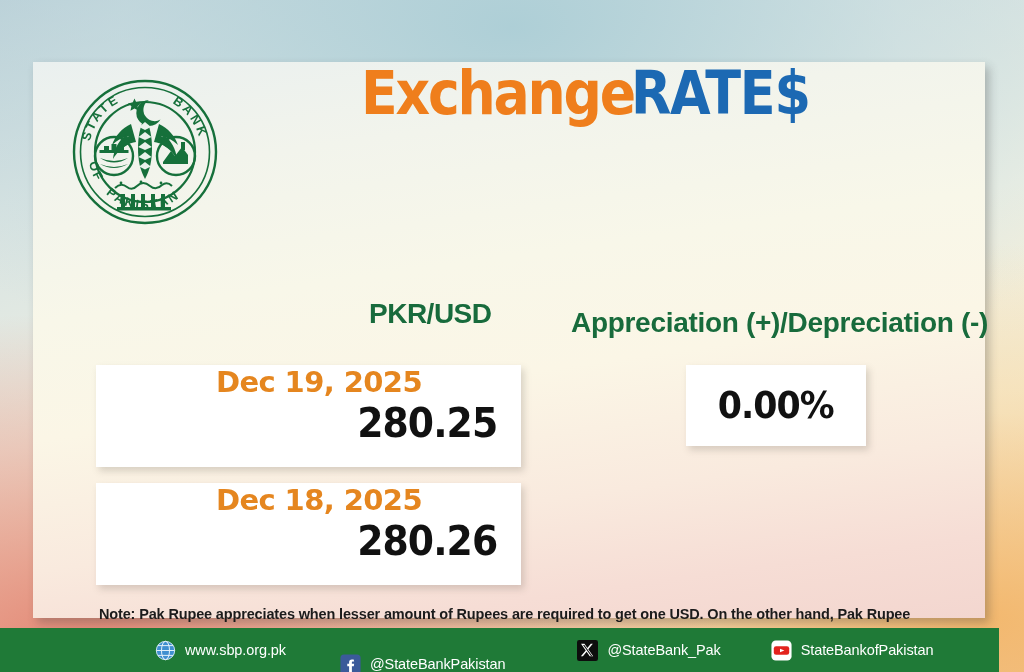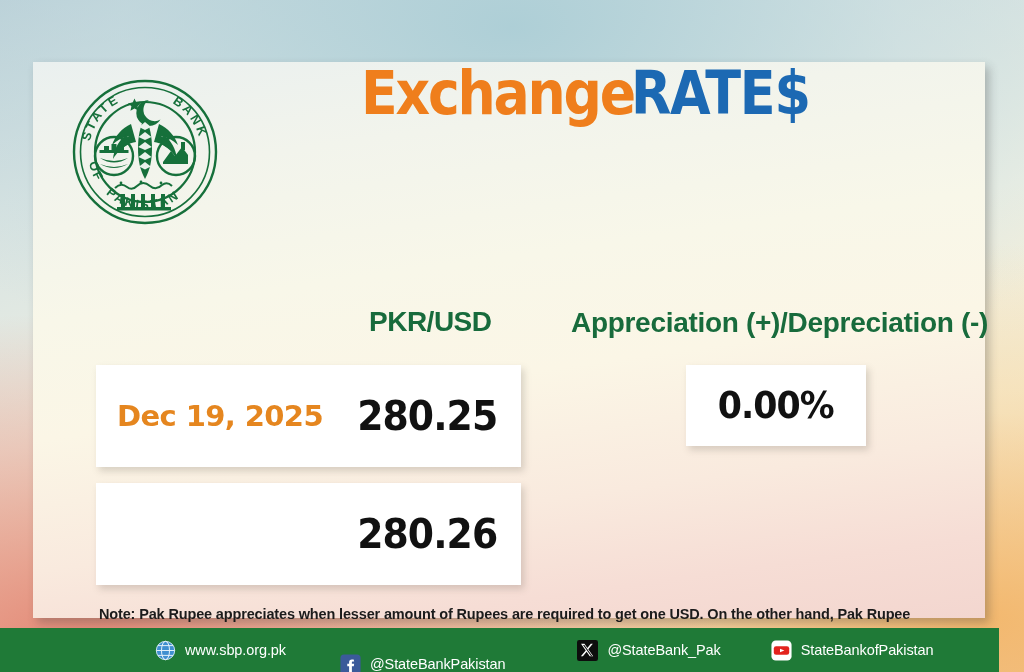--- a/index.html
+++ b/index.html
@@ -113,41 +113,42 @@
   
   .col-header {
     position: absolute;
     font-family: "Liberation Sans", sans-serif;
     font-weight: 700;
     color: #186b3c;
     white-space: nowrap;
   }
   #hdr-pkrusd {
     left: 336px;
-    top: 244px;
+    top: 236px;
     font-size: 28px;
     letter-spacing: -0.5px;
   }
   #hdr-apprdepr {
     left: 538px;
     top: 245px;
     font-size: 28px;
     letter-spacing: -0.3px;
   }
 
   
   .rate-card {
     position: absolute;
     left: 63px;
     width: 425px;
     height: 102px;
     background: #ffffff;
     box-shadow: 3px 4px 7px rgba(90,80,75,0.22);
     display: flex;
     align-items: center;
+    flex-direction: column;
   }
   #card-row-0 { top: 303px; }
   #card-row-1 { top: 421px; }
 
   .rate-date {
     font-family: "DejaVu Sans", sans-serif;
     font-size: 29px;
     font-weight: 700;
     color: #e5861f;
     letter-spacing: -0.6px;
@@ -343,20 +344,21 @@
 
     <div class="col-header" id="hdr-pkrusd">PKR/USD</div>
     <div class="col-header" id="hdr-apprdepr">Appreciation (+)/Depreciation (-)</div>
 
     <div class="rate-card" id="card-row-0">
       <span class="rate-date">Dec 19, 2025</span>
       <span class="rate-value">280.25</span>
     </div>
 
     <div class="rate-card" id="card-row-1">
+      <span class="rate-date">Dec 18, 2025</span>
       <span class="rate-value">280.26</span>
     </div>
 
     <div id="pct-card">
       <span class="pct-value">0.00%</span>
     </div>
 
     <div id="note-text">Note: Pak Rupee appreciates when lesser amount of Rupees are required to get one USD.  On the other hand, Pak Rupee depreciates when more amount of Rupees are required to get one USD.</div>
     <div id="source-text">Source: State Bank of Pakistan</div>
 

